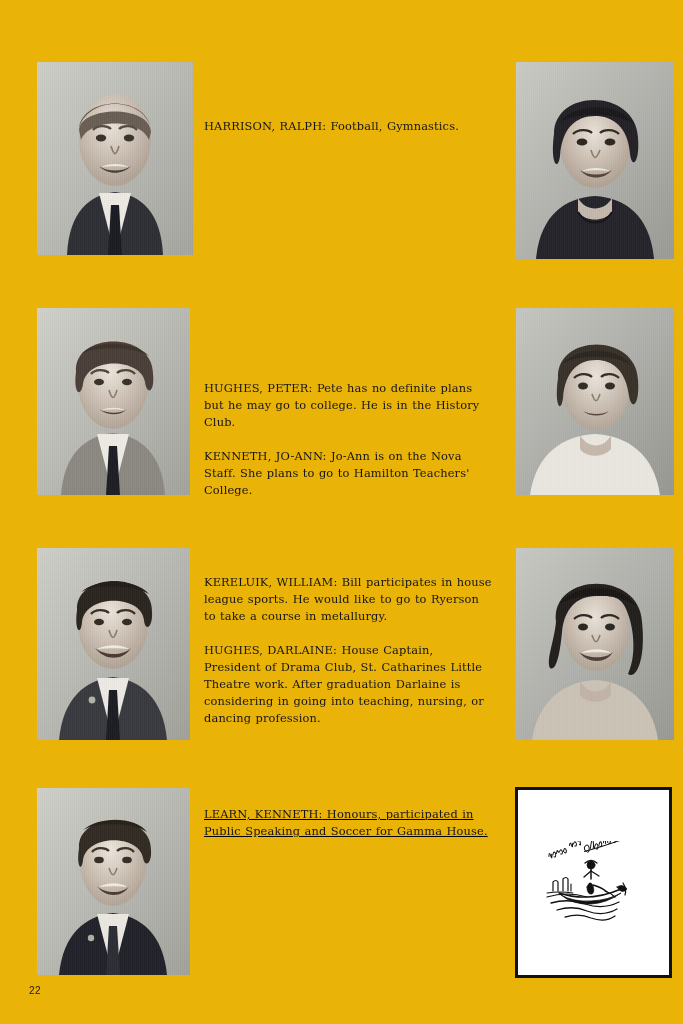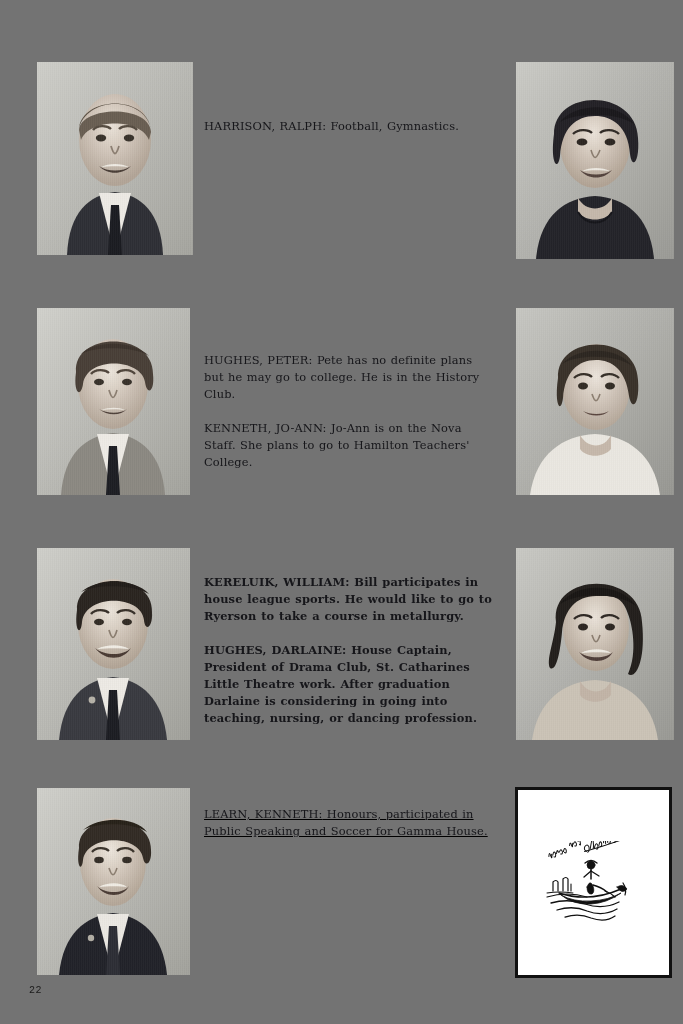--- a/index.html
+++ b/index.html
@@ -7,21 +7,21 @@
     padding: 0;
     background: #ffffff;
   }
   body {
     font-family: "DejaVu Serif", "Liberation Serif", serif;
   }
   .page {
     position: relative;
     width: 683px;
     height: 1024px;
-    background: #737373;
+    background: #eab308;
     overflow: hidden;
   }
 
   
   .photo {
     position: absolute;
     overflow: hidden;
     background: #b9b9b4;
   }
   .photo .grain {
@@ -69,21 +69,21 @@
   }
   .na-art { width: 110px; height: 84px; display: block; }
 
   
   .page-number {
     position: absolute;
     left: 29px;
     top: 985px;
     font-size: 10px;
     color: #1b1b1b;
-    font-family: Liberation Mono, monospace;
+    font-family: Liberation Sans, sans-serif;
     letter-spacing: 0.4px;
   }
 </style>
 </head>
 <body>
 
 <div class="page">
 
   <div class="photo" style="left:37px; top:62px; width:156px; height:193px;">
     <svg viewBox="0 0 156 193" preserveAspectRatio="none" aria-hidden="true">
@@ -202,21 +202,21 @@
       <ellipse cx="67" cy="78" rx="5" ry="3.4" fill="#332d26"></ellipse>
       <ellipse cx="94" cy="78" rx="5" ry="3.4" fill="#332d26"></ellipse>
       <path d="M58 70 C63 65 72 65 76 69" stroke="#362f28" stroke-width="2.3" fill="none"></path>
       <path d="M85 69 C89 65 98 65 103 70" stroke="#362f28" stroke-width="2.3" fill="none"></path>
       <path d="M76 86 C79 95 81 95 84 86" stroke="#8e8072" stroke-width="1.6" fill="none"></path>
       <path d="M67 103 C74 109 87 109 93 103 C87 107 74 107 67 103 Z" fill="#5b4740"></path>
     </svg>
     <div class="grain"></div>
   </div>
 
-  <div class="textcol" style="top:352px;">
+  <div class="textcol" style="top:380px;">
     <p class="entry">
       <span class="nm">HUGHES, PETER:</span><span> Pete has no definite plans but he may go to college.  He is in the History Club.</span>
     </p>
     <p class="entry">
       <span class="nm">KENNETH, JO-ANN:</span><span> Jo-Ann is on the Nova Staff. She plans to go to Hamilton Teachers' College.</span>
     </p>
   </div>
 
   <div class="photo" style="left:37px; top:548px; width:153px; height:192px;">
     <svg viewBox="0 0 153 192" preserveAspectRatio="none" aria-hidden="true">
@@ -271,21 +271,21 @@
       <ellipse cx="94" cy="79" rx="5" ry="3.4" fill="#2d2722"></ellipse>
       <path d="M58 71 C63 66 72 66 76 70" stroke="#2f2924" stroke-width="2.3" fill="none"></path>
       <path d="M85 70 C89 66 98 66 103 71" stroke="#2f2924" stroke-width="2.3" fill="none"></path>
       <path d="M76 87 C79 96 81 96 84 87" stroke="#8c7e70" stroke-width="1.6" fill="none"></path>
       <path d="M63 104 C72 116 90 116 97 104 C90 111 72 111 63 104 Z" fill="#503f39"></path>
       <path d="M65 105 C74 100 88 100 95 105 C88 104 74 104 65 105 Z" fill="#f4f0e8"></path>
     </svg>
     <div class="grain"></div>
   </div>
 
-  <div class="textcol" style="top:574px;font-weight:bold;">
+  <div class="textcol" style="top:574px;">
     <p class="entry">
       <span class="nm">KERELUIK, WILLIAM:</span><span> Bill participates in house league sports.  He would like to go to Ryerson to take a course in metallurgy.</span>
     </p>
     <p class="entry">
       <span class="nm">HUGHES, DARLAINE:</span><span> House Captain, President of Drama Club, St. Catharines Little Theatre work. After graduation Darlaine is considering in going into teaching, nursing, or dancing profession.</span>
     </p>
   </div>
 
   <div class="photo" style="left:37px; top:788px; width:153px; height:187px;">
     <svg viewBox="0 0 153 187" preserveAspectRatio="none" aria-hidden="true">

